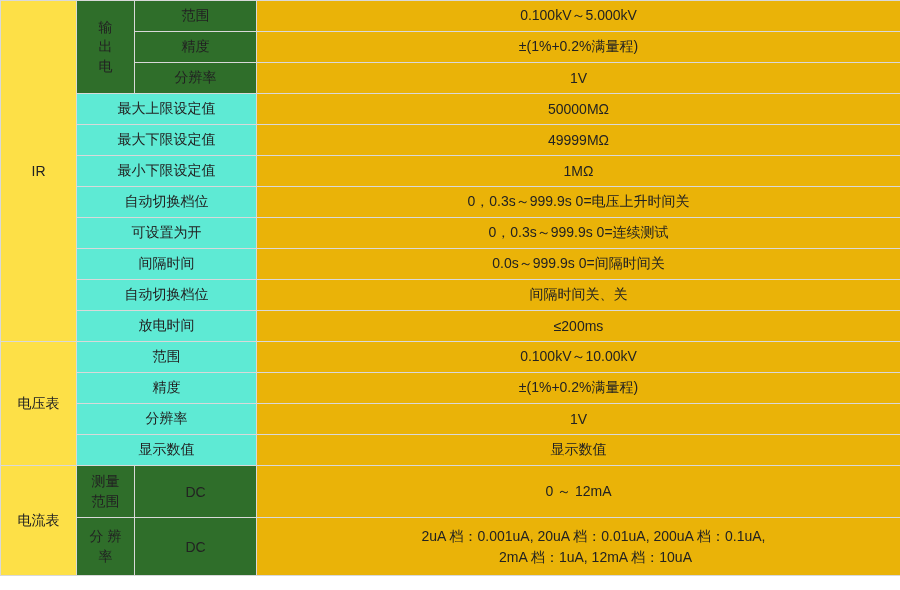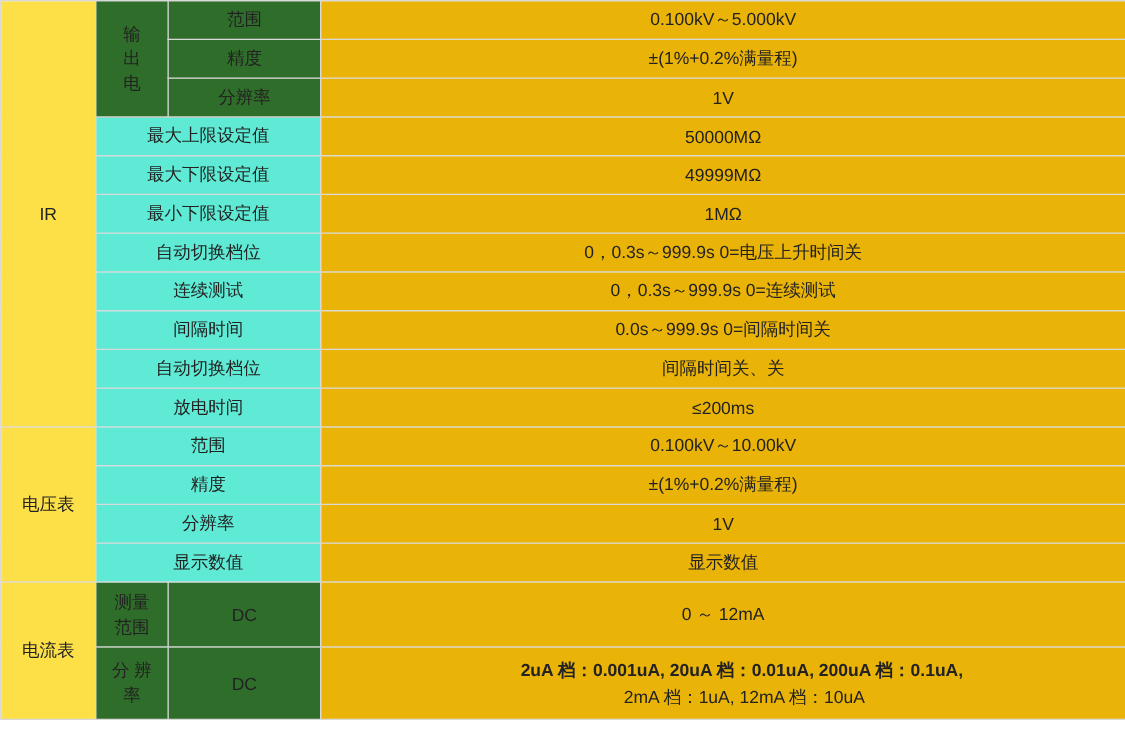--- a/index.html
+++ b/index.html
@@ -67,21 +67,21 @@
     line-height: 1.45;
   }
   .two-line {
     line-height: 1.55;
     padding: 4px 0;
   }
   .stack {
     display: block;
     line-height: 1.4;
   }
-  .indent-row { padding-left: 30px; font-weight: bold; }
+  .indent-row { padding-left: 30px; }
   .indent-row2 { padding-left: 34px; }
 </style>
 </head>
 <body>
 
 <table class="spec">
   <colgroup>
     <col style="width:76px">
     <col style="width:58px">
     <col style="width:122px">
@@ -117,21 +117,21 @@
     </tr>
     <tr class="row-h">
       <td class="param" colspan="2">最小下限设定值</td>
       <td class="val">1MΩ</td>
     </tr>
     <tr class="row-h">
       <td class="param" colspan="2">自动切换档位</td>
       <td class="val">0，0.3s～999.9s        0=电压上升时间关</td>
     </tr>
     <tr class="row-h">
-      <td class="param" colspan="2">连续测试</td>
+      <td class="param" colspan="2">可设置为开</td>
       <td class="val">0，0.3s～999.9s        0=连续测试</td>
     </tr>
     <tr class="row-h">
       <td class="param" colspan="2">间隔时间</td>
       <td class="val">0.0s～999.9s            0=间隔时间关</td>
     </tr>
     <tr class="row-h">
       <td class="param" colspan="2">自动切换档位</td>
       <td class="val">间隔时间关、关</td>
     </tr>

